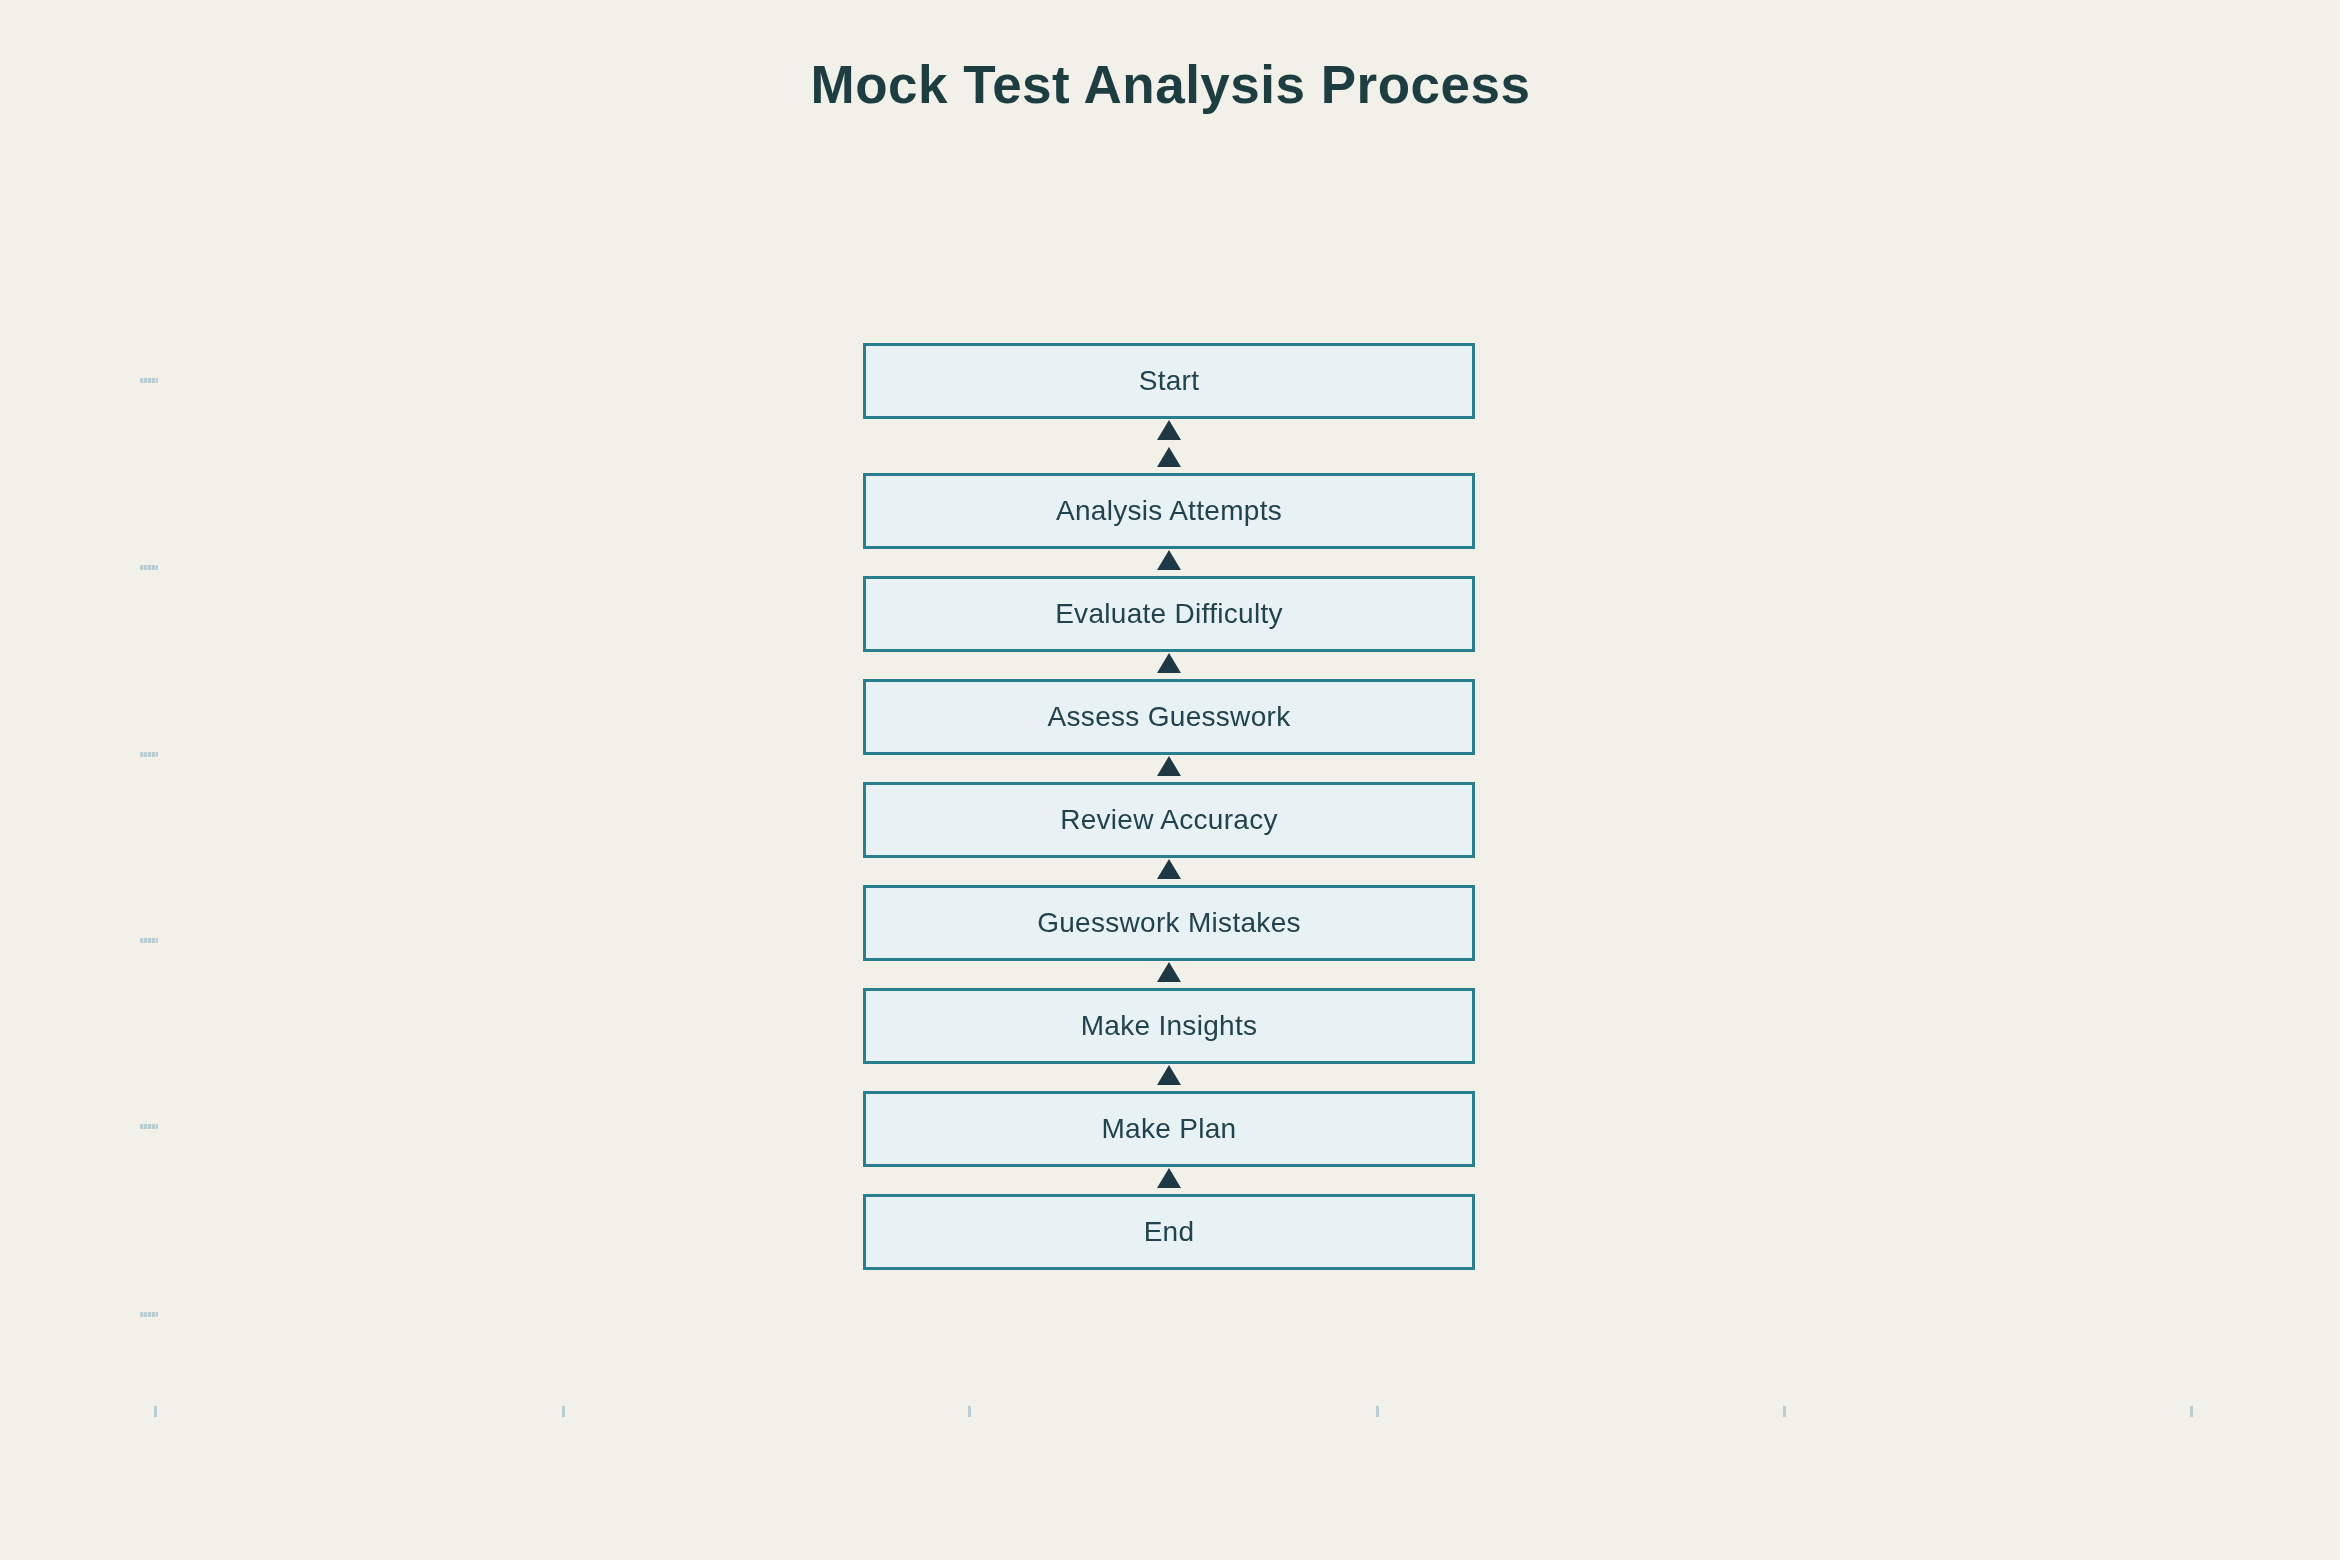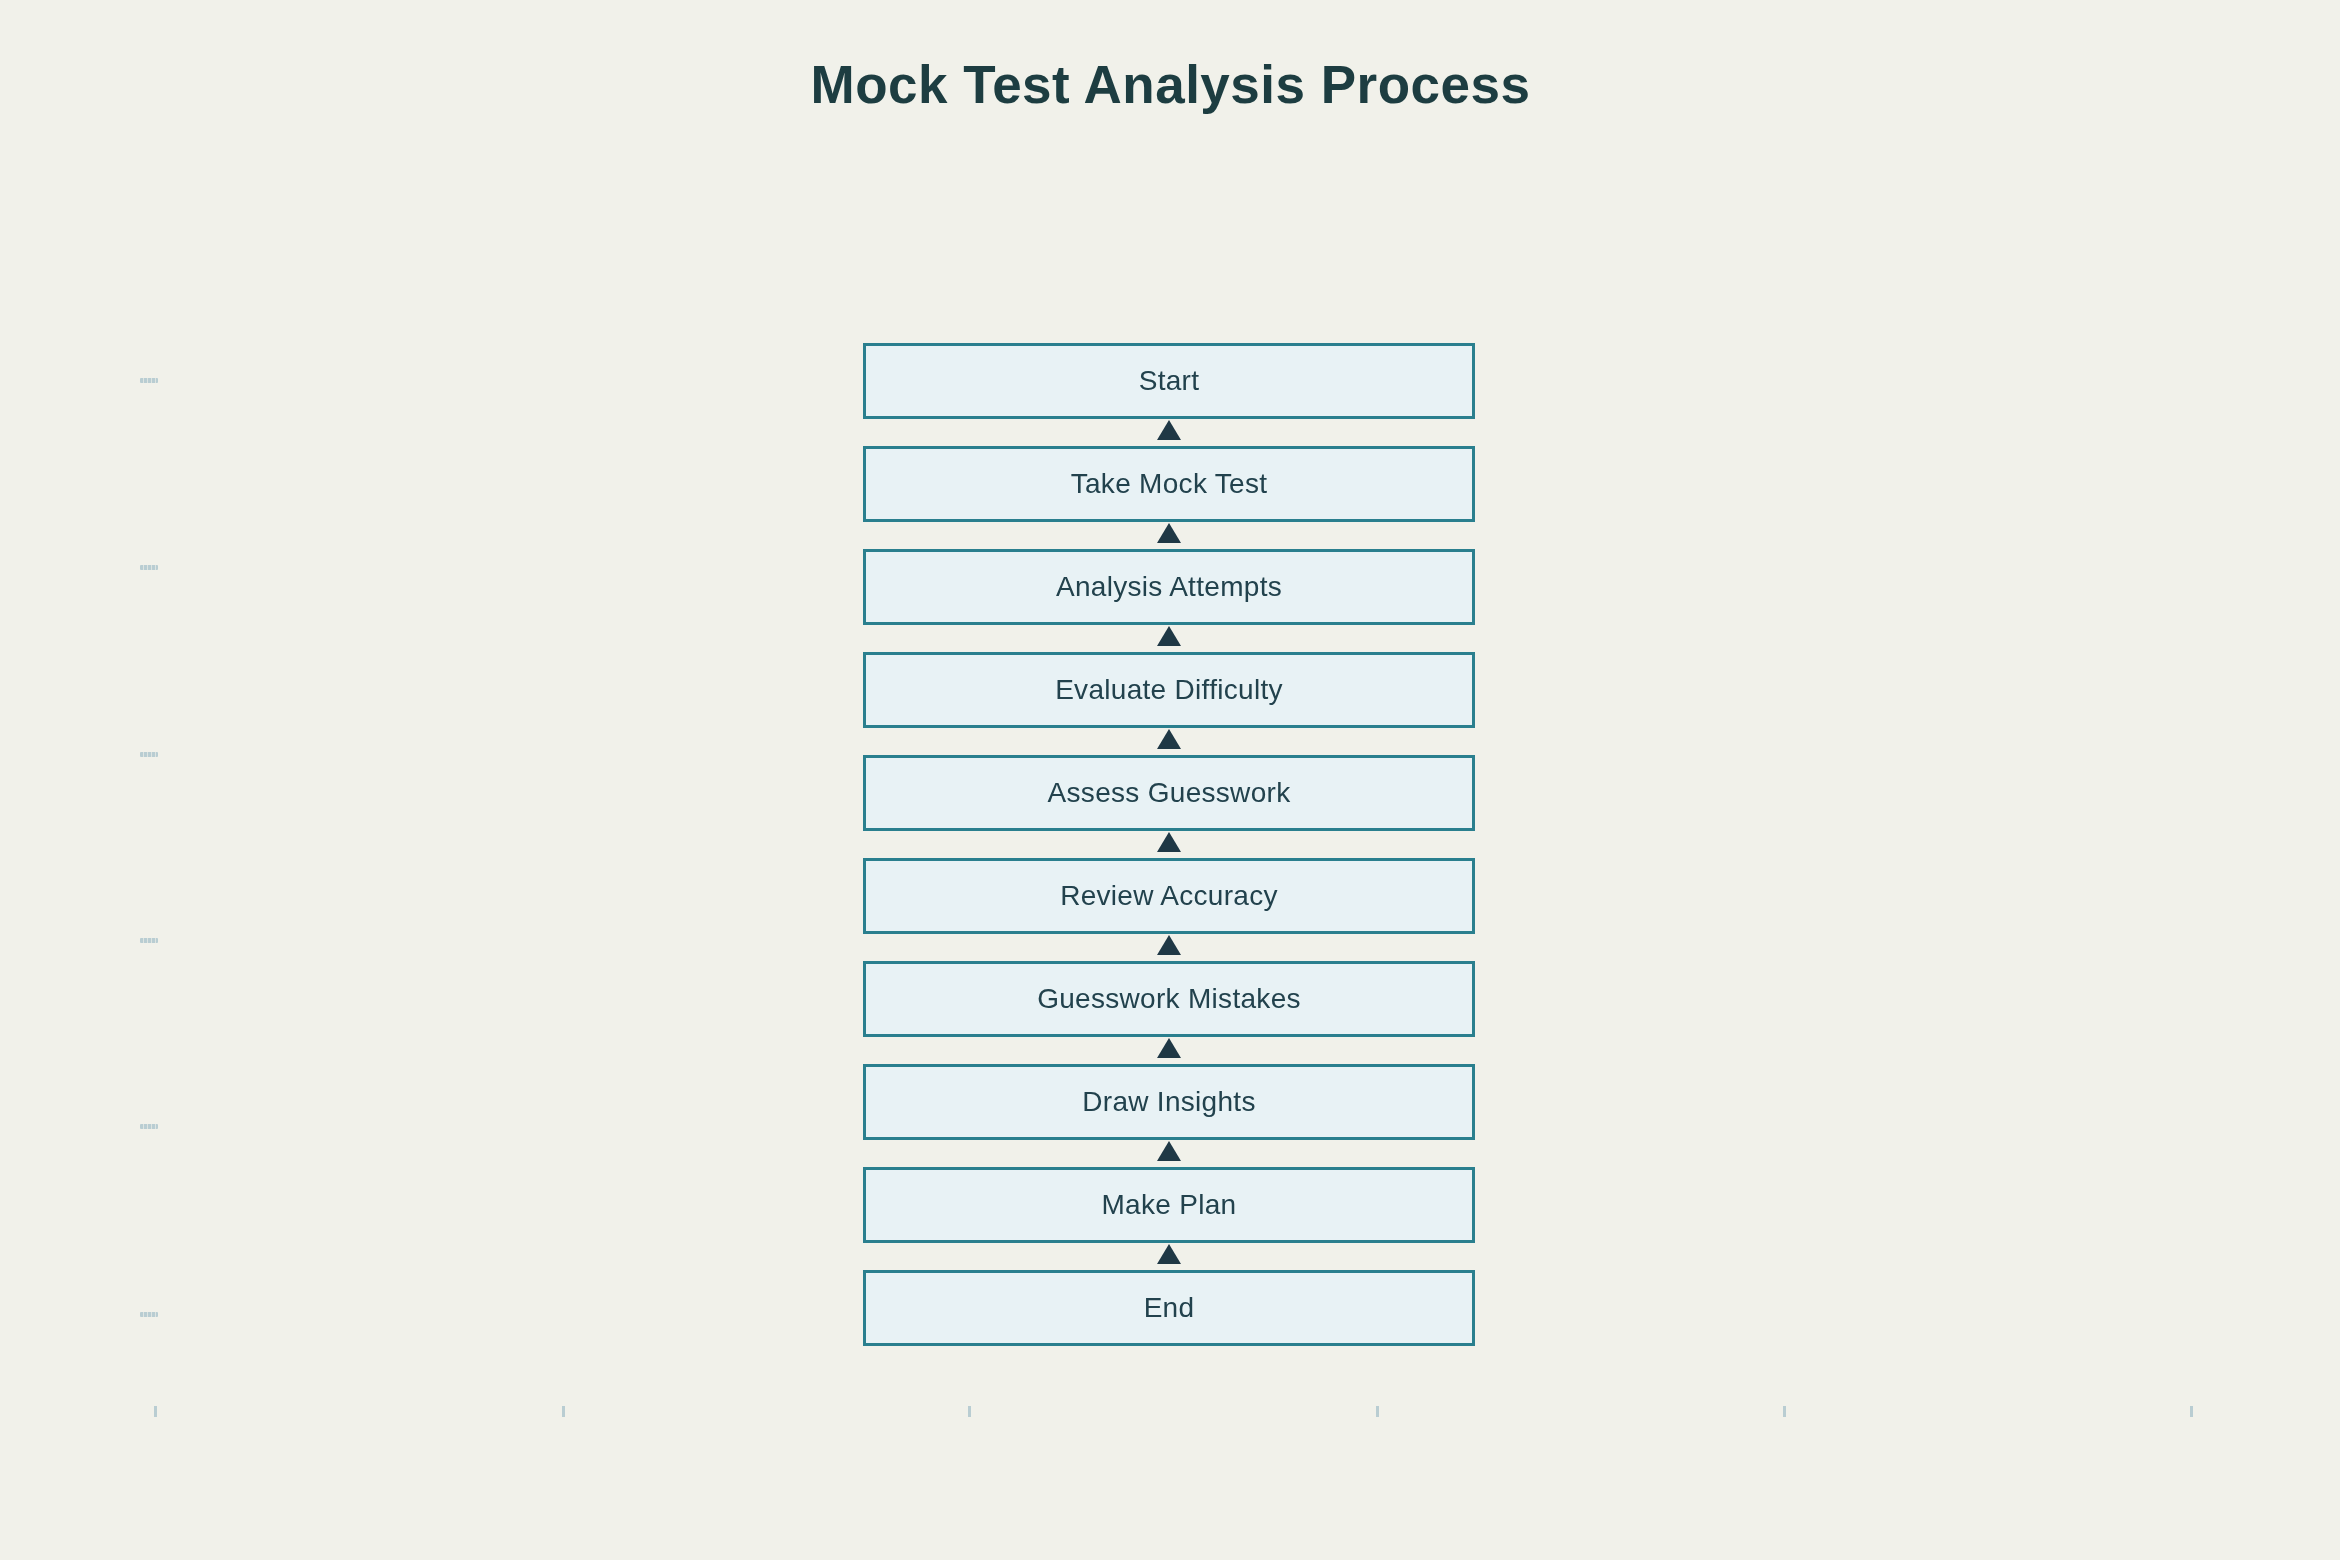--- a/index.html
+++ b/index.html
@@ -84,21 +84,20 @@
 </head>
 <body>
 
 <h1 class="title">Mock Test Analysis Process</h1>
 
 <div class="flow">
   <div class="node">Start</div>
   <div class="gap">
       <div class="arrow-up"></div>
     </div>
-  <div class="node">Take Mock Test</div>
   <div class="gap">
       <div class="arrow-up"></div>
     </div>
   <div class="node">Analysis Attempts</div>
   <div class="gap">
       <div class="arrow-up"></div>
     </div>
   <div class="node">Evaluate Difficulty</div>
   <div class="gap">
       <div class="arrow-up"></div>
@@ -108,21 +107,21 @@
       <div class="arrow-up"></div>
     </div>
   <div class="node">Review Accuracy</div>
   <div class="gap">
       <div class="arrow-up"></div>
     </div>
   <div class="node">Guesswork Mistakes</div>
   <div class="gap">
       <div class="arrow-up"></div>
     </div>
-  <div class="node">Draw Insights</div>
+  <div class="node">Make Insights</div>
   <div class="gap">
       <div class="arrow-up"></div>
     </div>
   <div class="node">Make Plan</div>
   <div class="gap">
       <div class="arrow-up"></div>
     </div>
   <div class="node">End</div>
 </div>
 

